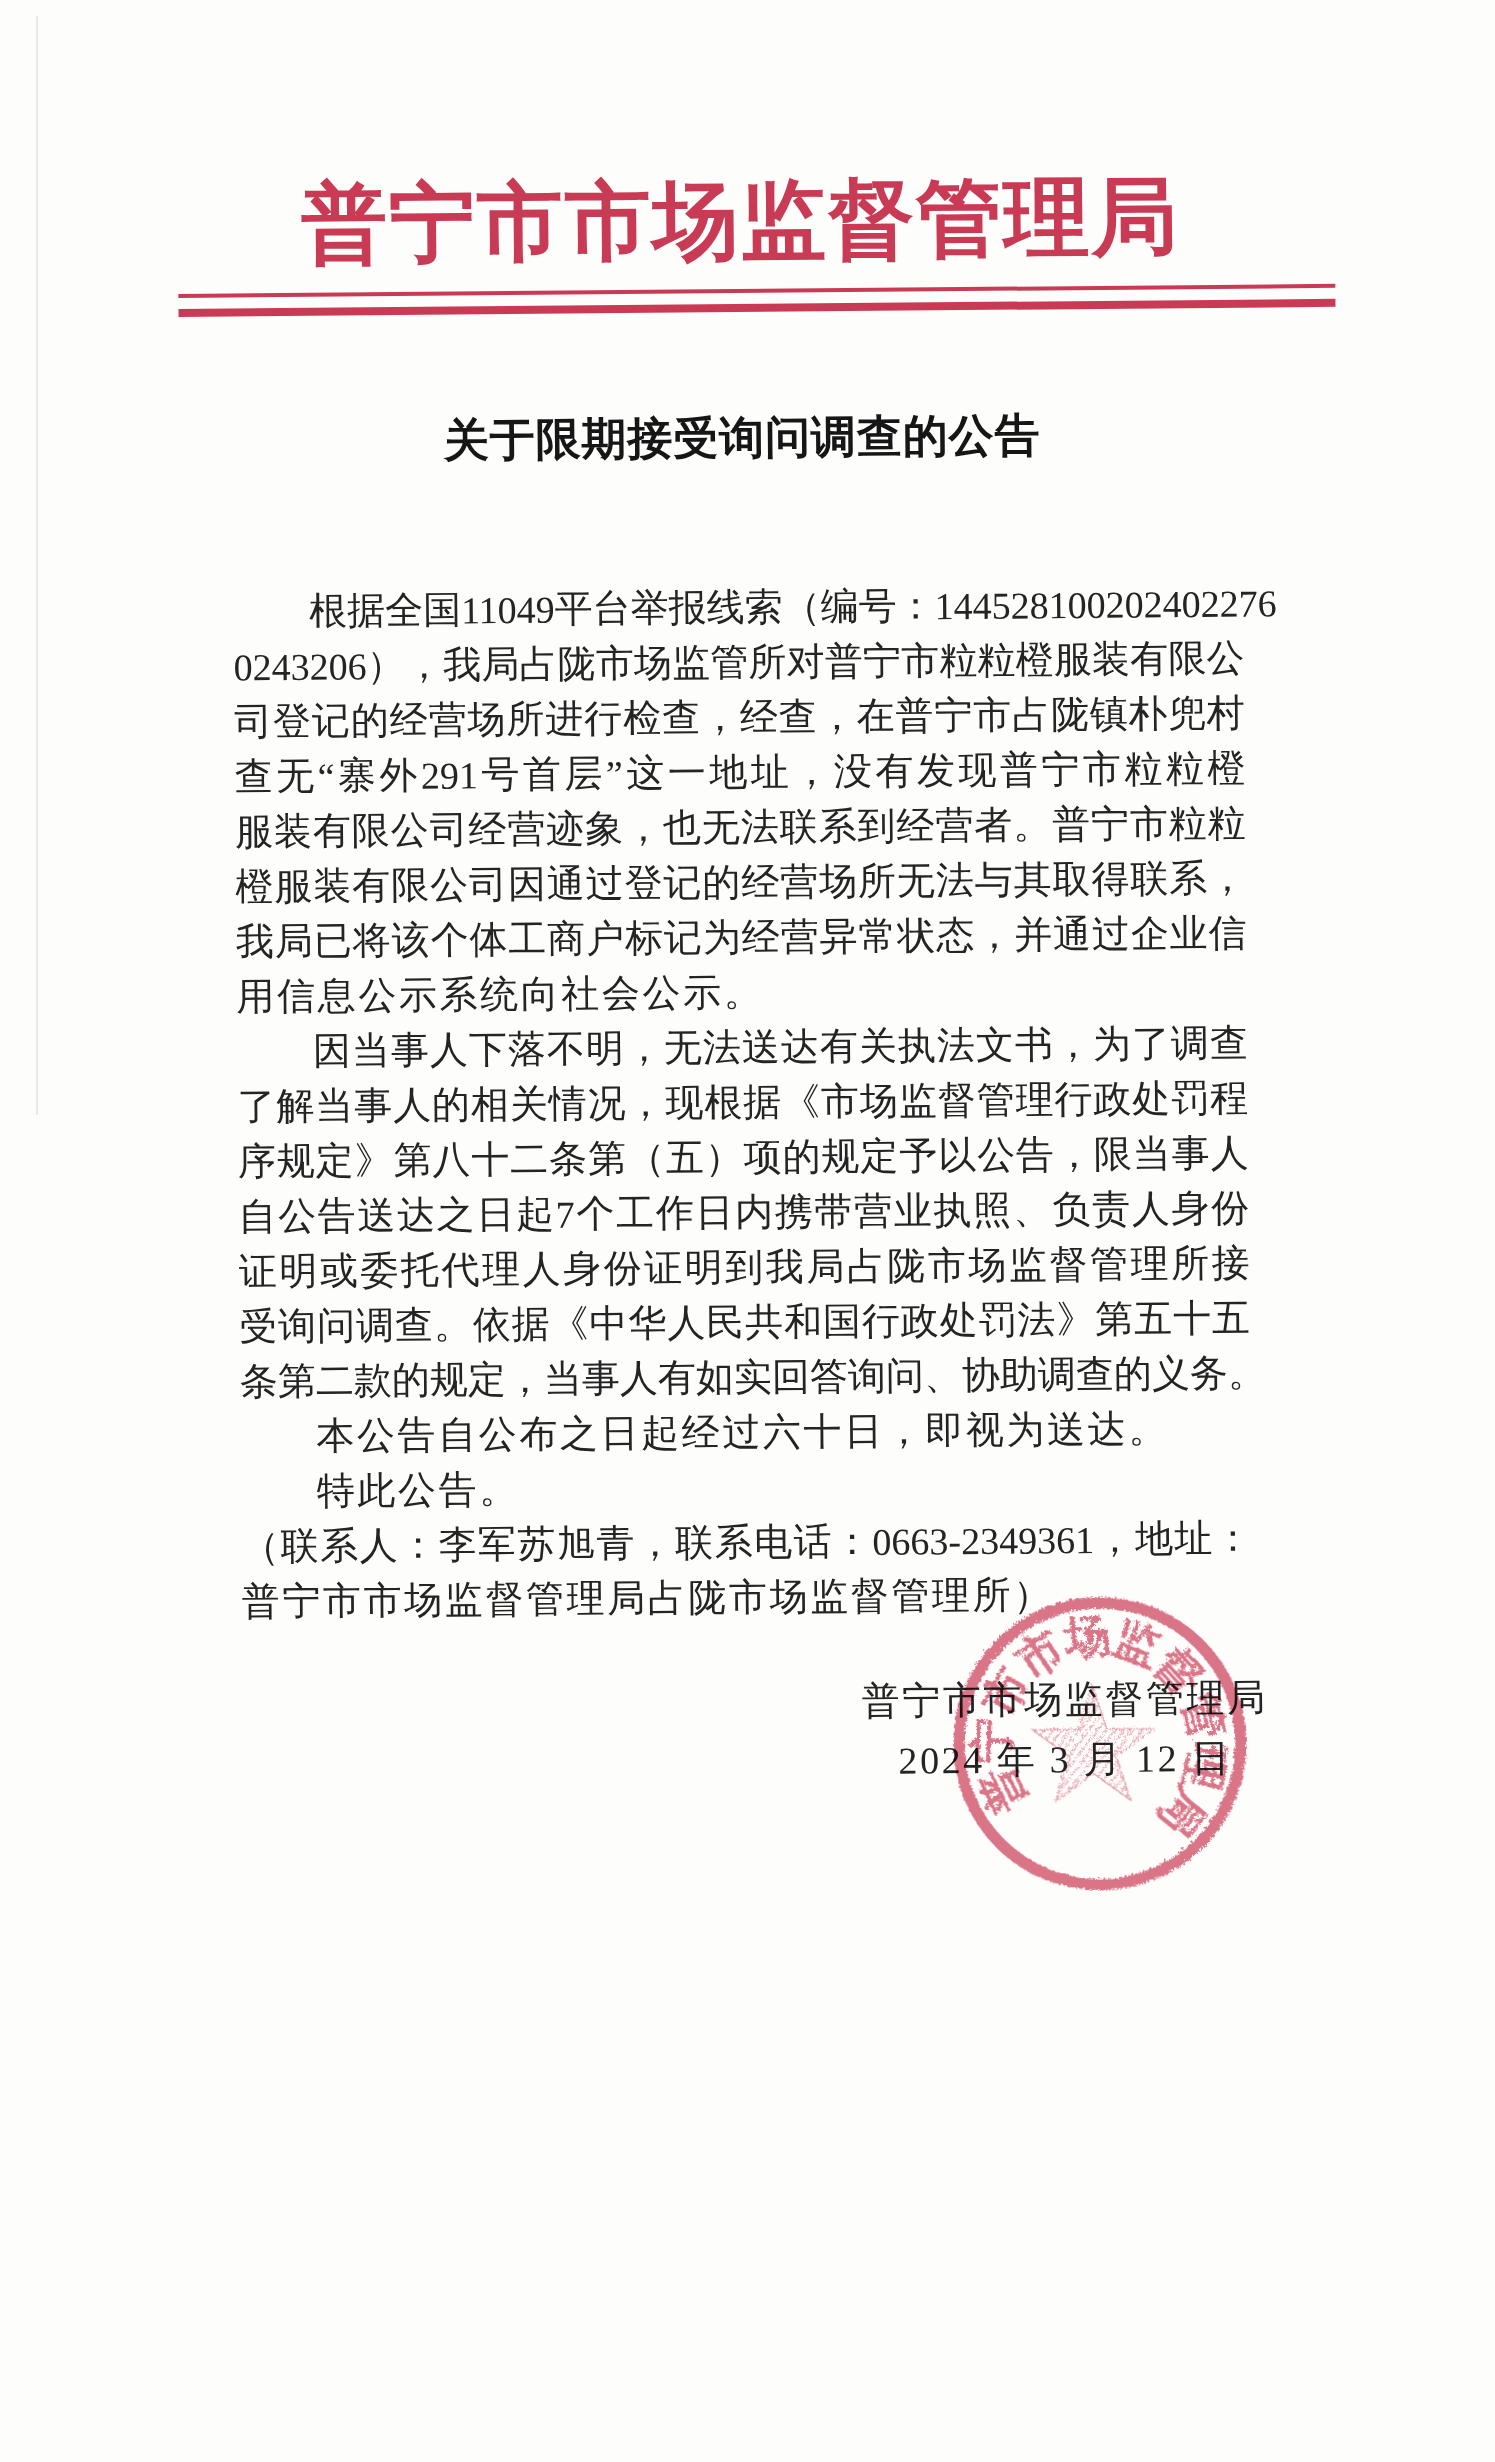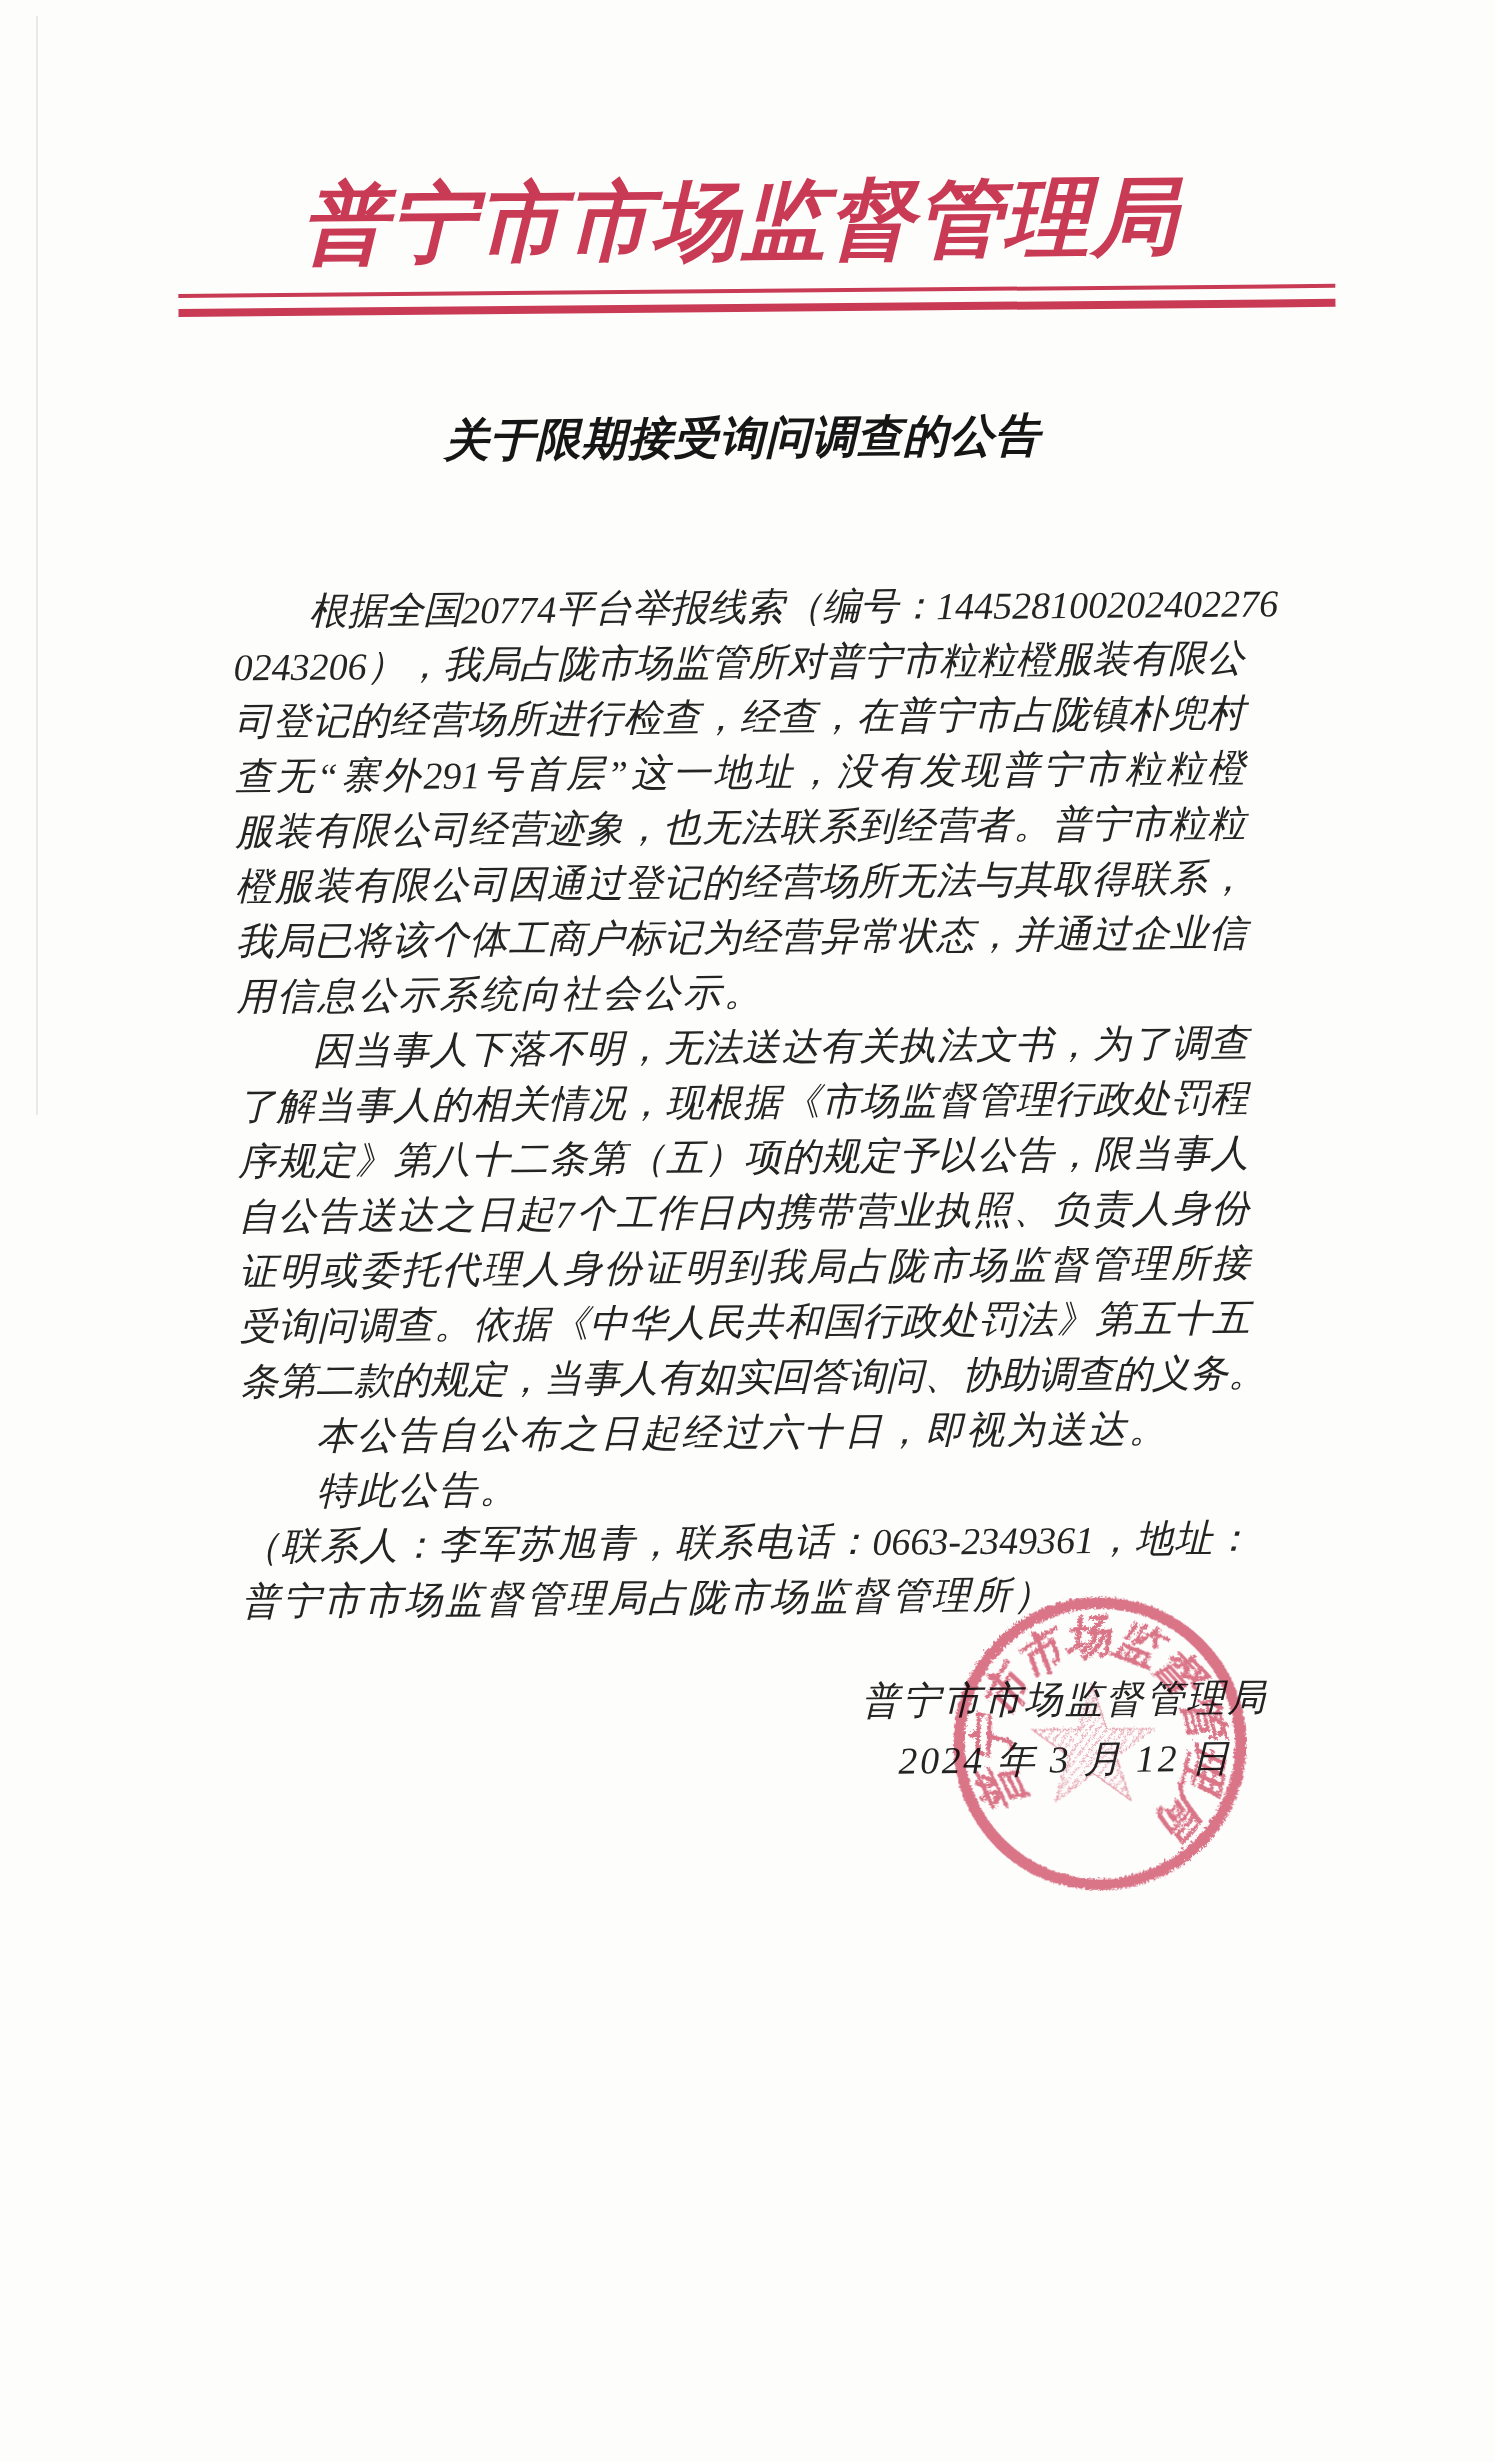--- a/index.html
+++ b/index.html
@@ -5,21 +5,20 @@
   :root{
     --red:#c93a54;
     --seal:#d05068;
     --ink:#242424;
   }
   html,body{margin:0;padding:0;background:#ffffff;}
   .sheet{
     position:relative;width:1495px;height:2462px;background:#fdfdfc;
     overflow:hidden;color:var(--ink);
     font-family:"Liberation Serif","DejaVu Serif",serif;
-    font-style:italic;
   }
   .artifact-vline{
     position:absolute;left:36px;top:16px;width:1.8px;height:1099px;
     background:#d9d9d9;opacity:.55;
   }
   .content{
     position:absolute;left:0;top:0;width:1495px;height:2462px;
     transform:rotate(-0.5deg);transform-origin:748px 1055px;
   }
   .agency{
@@ -71,21 +70,21 @@
     <div class="rule-thick"></div>
 
     <div class="title">关于限期接受询问调查的公告</div>
 
     <div class="body" id="body">
         <div class="line just ind">
           <span>根</span>
           <span>据</span>
           <span>全</span>
           <span>国</span>
-          <span>20774</span>
+          <span>11049</span>
           <span>平</span>
           <span>台</span>
           <span>举</span>
           <span>报</span>
           <span>线</span>
           <span>索</span>
           <span>（</span>
           <span>编</span>
           <span>号</span>
           <span>：</span>

